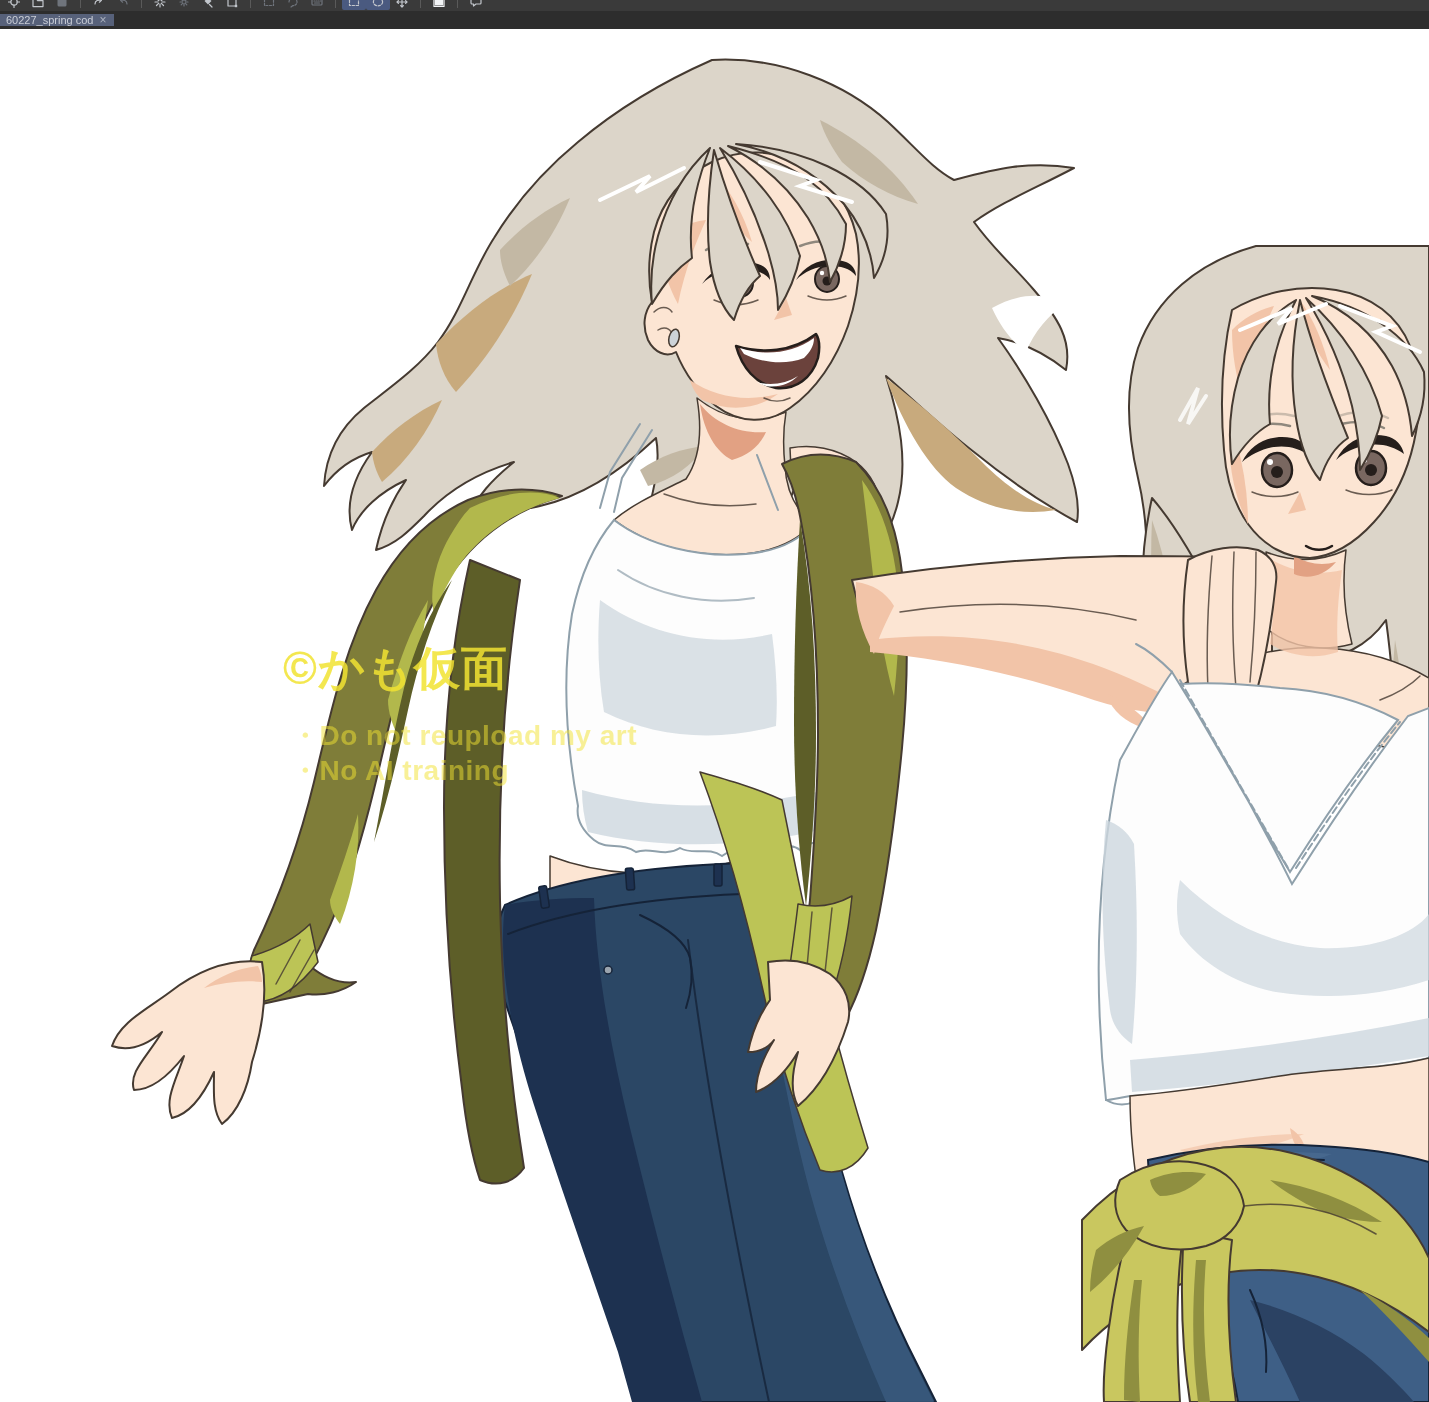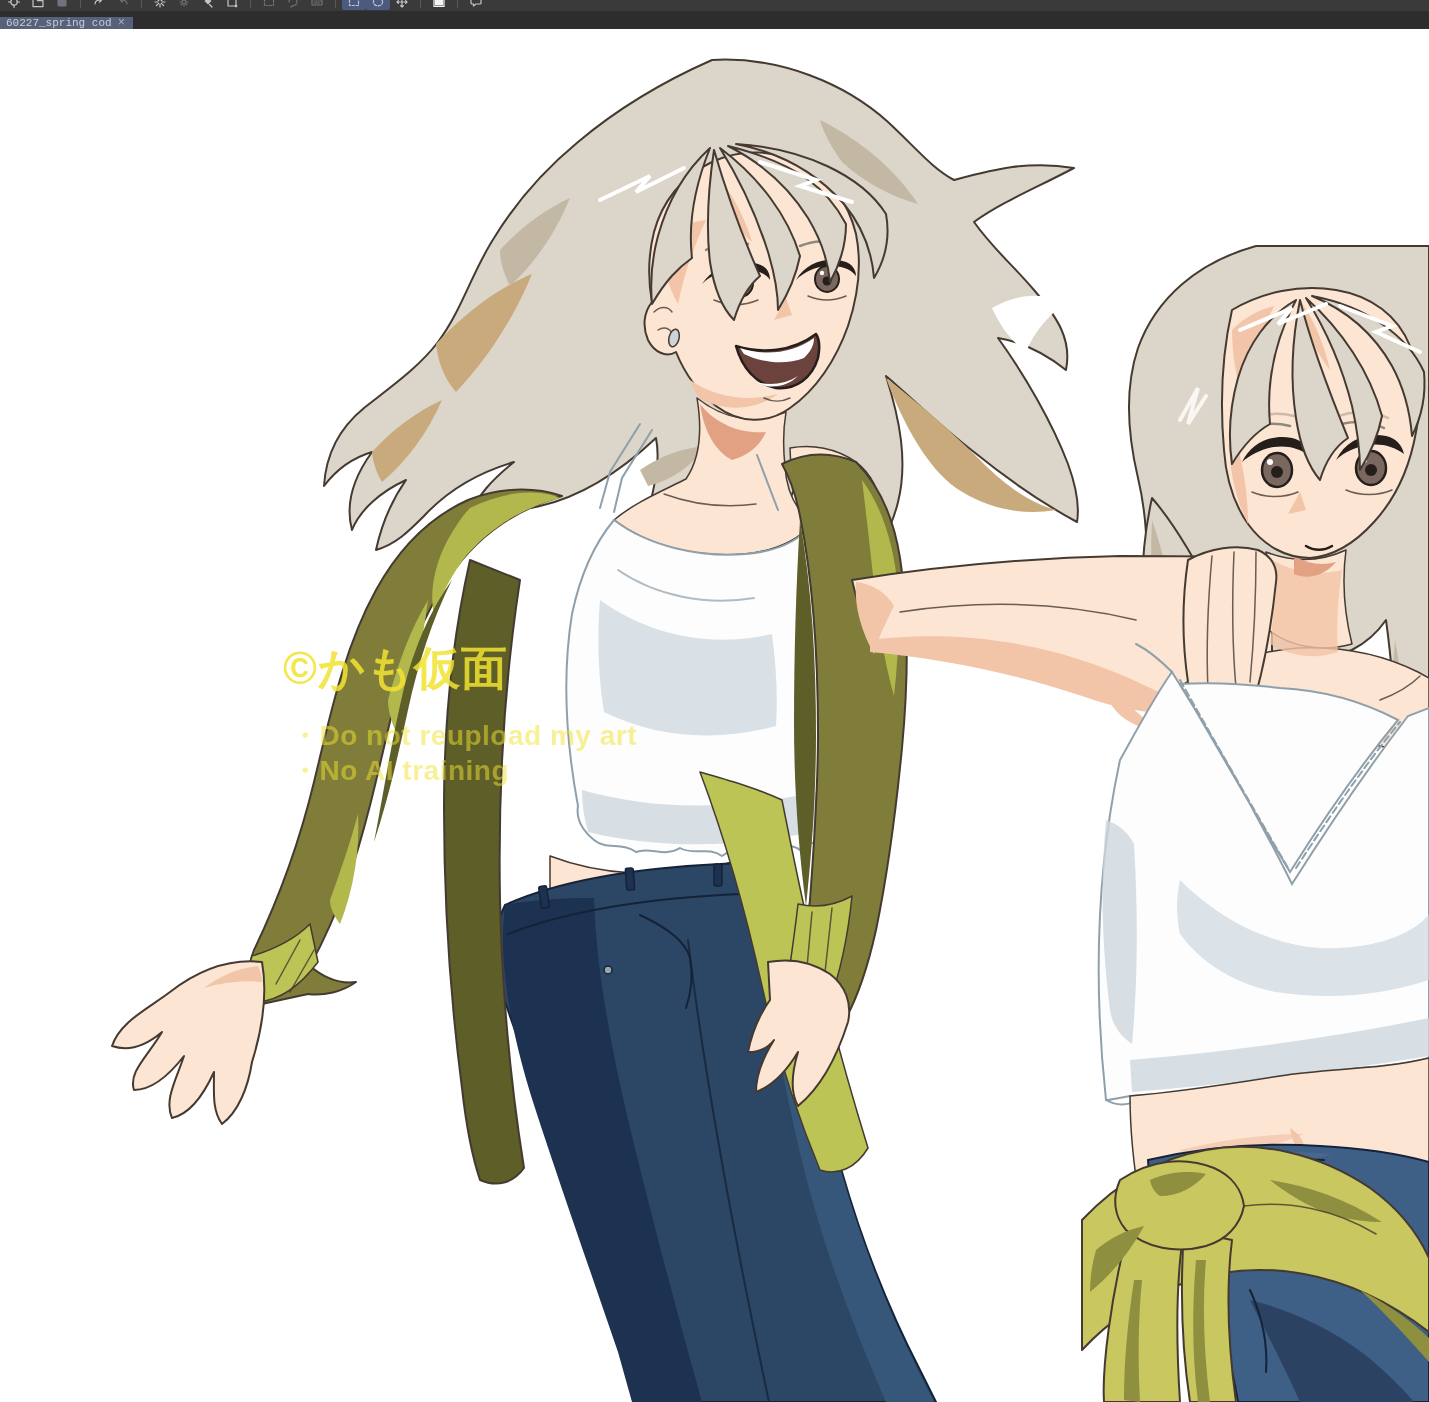--- a/index.html
+++ b/index.html
@@ -7,21 +7,21 @@
   
   #toolbar{height:11px;background:var(--ui_toolbar_bg,#3a3a3a);display:flex;align-items:flex-start;
            padding-left:2px;overflow:hidden;}
   .tbi{width:24px;height:16px;margin-top:-6px;display:flex;align-items:center;justify-content:center;
        color:#c2c6cc;flex:0 0 auto;}
   .tbi svg{display:block}
   .tbi.dim{color:#6f747c}
   .tbi.active{background:var(--ui_select_bg,#4a5a80);border-radius:2px}
   .tbi.bright{color:#f2f4f6}
   .tb-sep{width:1px;height:10px;background:#5a5a5a;margin:-2px 6px 0 6px;flex:0 0 auto;}
-  #tabbar{height:18px;background:var(--ui_tabbar_bg,#2d2d2d);display:flex;align-items:flex-end;font-family:Liberation Mono, monospace;}
+  #tabbar{height:18px;background:var(--ui_tabbar_bg,#2d2d2d);display:flex;align-items:center;}
   #tab{background:var(--ui_tab_bg,#57617a);color:var(--ui_tab_text,#c9cdd6);font-size:11px;
        display:flex;align-items:center;gap:6px;padding:0 8px 0 6px;max-width:140px;white-space:nowrap;}
   #tab .close{color:#aab0bd;font-size:12px;line-height:1;cursor:default;}
   
   #canvas{position:relative;width:1163px;height:1373px;background:var(--canvas_bg,#fff);}
   svg{display:block}
   .ol{stroke:var(--outline,#453a31);stroke-width:2;stroke-linejoin:round;stroke-linecap:round;}
   .ol15{stroke:var(--outline,#453a31);stroke-width:1.5;stroke-linejoin:round;stroke-linecap:round;}
   .noln{stroke:none}
   .c-hair{fill:var(--hair_base,#dcd5c9)}

